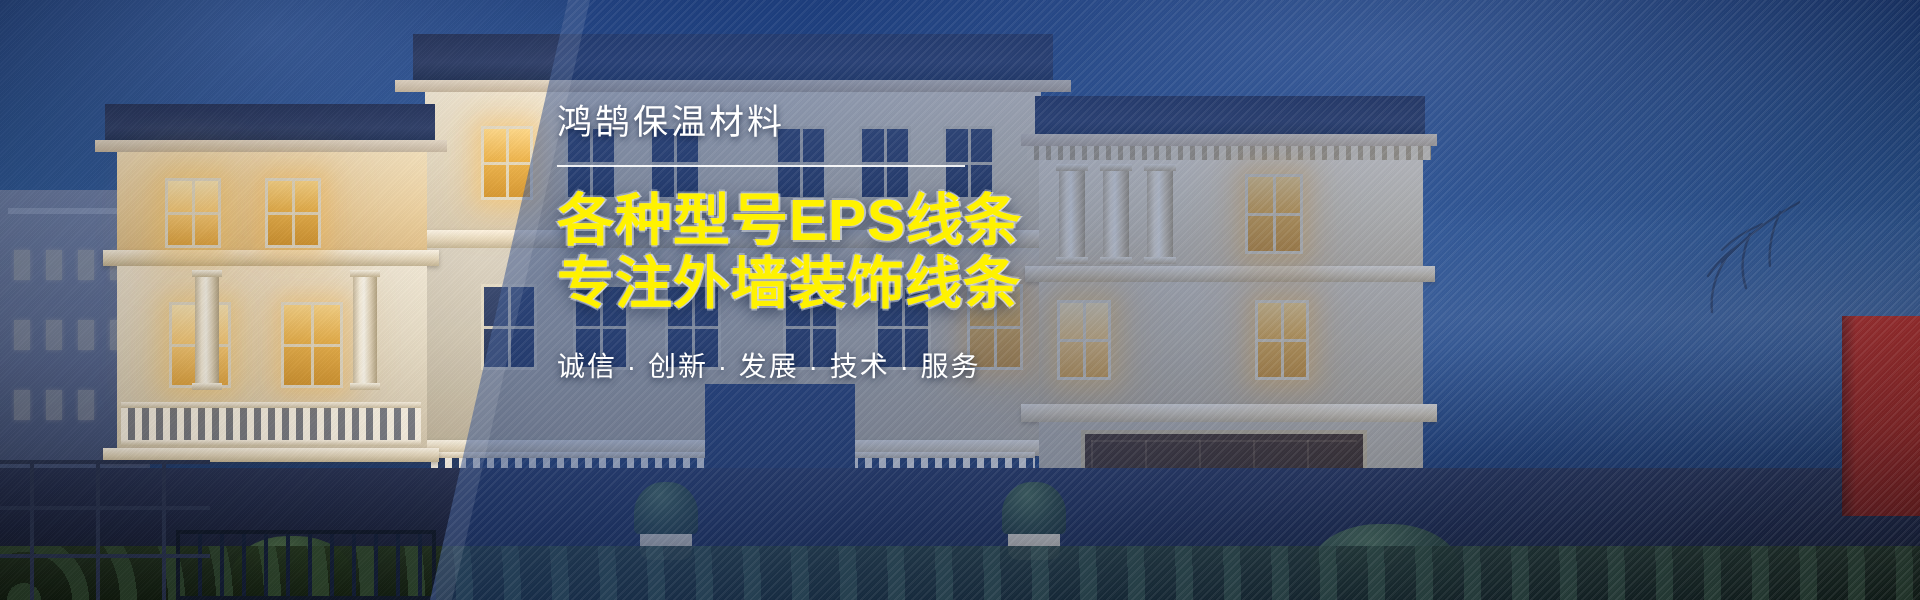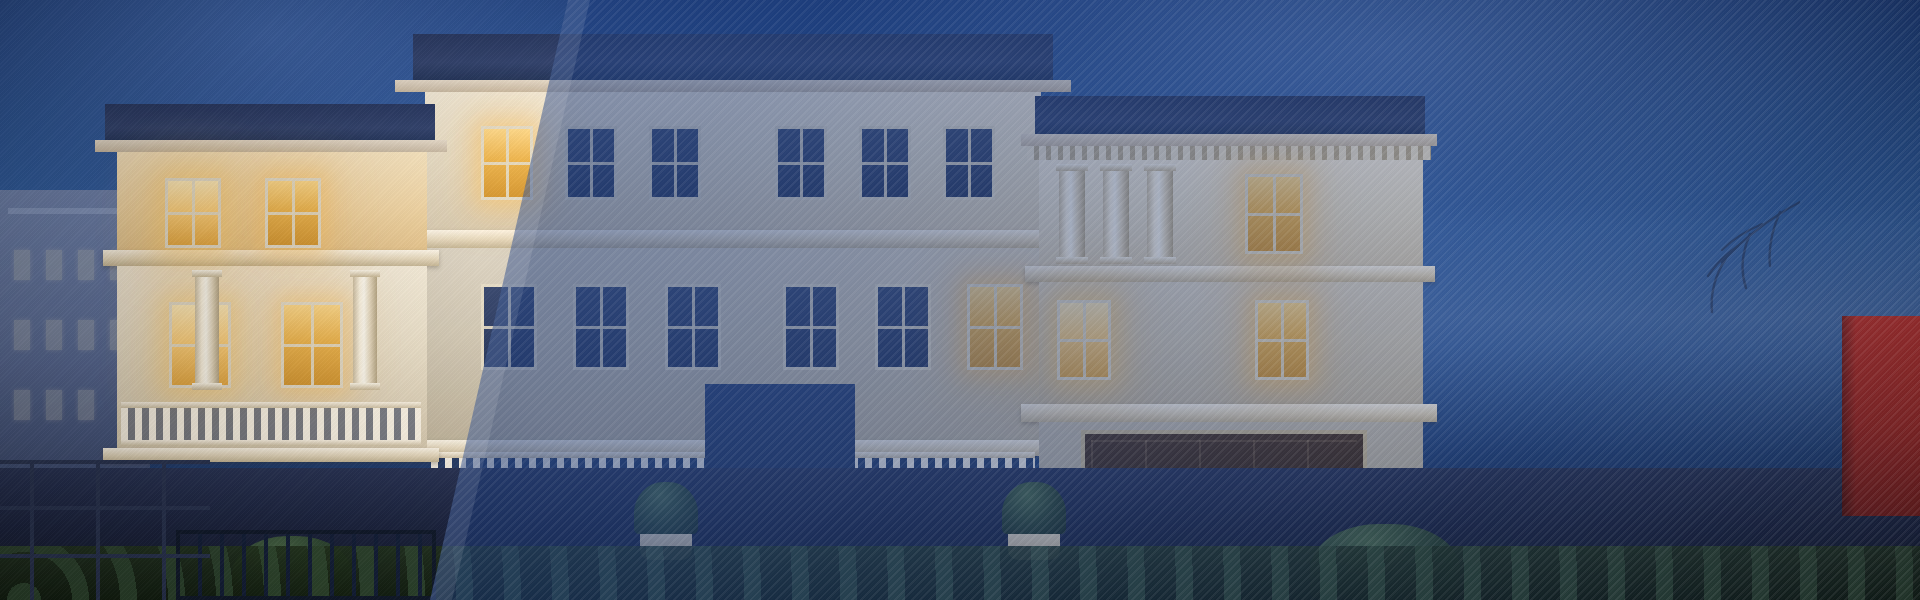--- a/index.html
+++ b/index.html
@@ -529,14 +529,25 @@
       <path d="M108 50 C96 58 86 68 78 80"></path>
     </g>
   </svg>
 
   <div class="vignette"></div>
   <div class="grain"></div>
 
   <div class="panel"></div>
   <div class="panel-edge"></div>
 
+  <div class="copy">
+    <div class="company">鸿鹄保温材料</div>
+
+    <div class="rule"></div>
+
+    <div class="head">各种型号EPS线条</div>
+
+    <div class="head">专注外墙装饰线条</div>
+
+    <div class="tagline">诚信 · 创新 · 发展 · 技术 · 服务</div>
+  </div>
 
 </div>
 
 </body></html>

